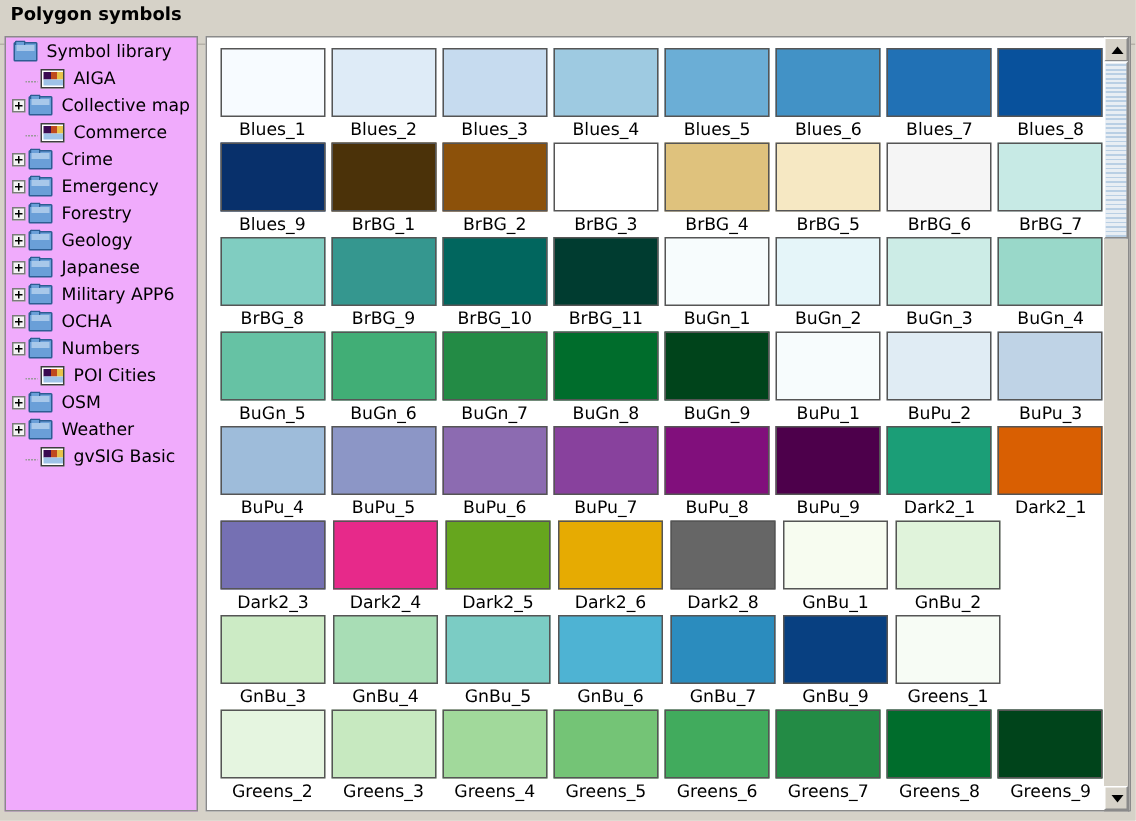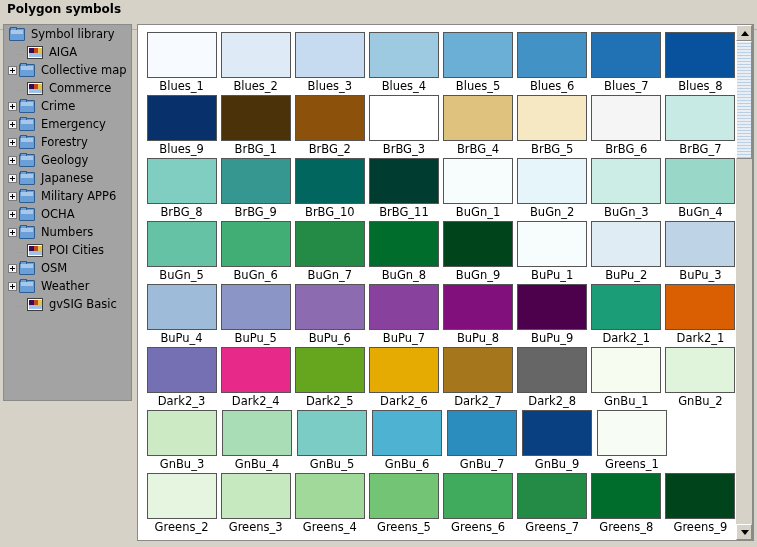--- a/index.html
+++ b/index.html
@@ -43,22 +43,22 @@
     height: 1px;
     background: #b5b1a8;
   }
 
   
   .tree-panel {
     position: absolute;
     left: 3px;
     top: 24px;
     width: 129px;
-    height: 377px;
-    background: #a3a3a3;
+    height: 517px;
+    background: #f0abfc;
     border: 1px solid #8a8a8a;
     box-sizing: border-box;
     overflow: hidden;
   }
   .tree-row {
     position: relative;
     height: 18px;
     line-height: 18px;
     white-space: nowrap;
     font-size: 11.5px;
@@ -557,24 +557,20 @@
           </div>
           <div class="sym-cell">
             <div class="swatch" style="background: rgb(102, 166, 30);"></div>
             <div class="sym-label">Dark2_5</div>
           </div>
           <div class="sym-cell">
             <div class="swatch" style="background: rgb(230, 171, 2);"></div>
             <div class="sym-label">Dark2_6</div>
           </div>
           <div class="sym-cell">
-            <div class="swatch" style="background: rgb(166, 118, 29);"></div>
-            <div class="sym-label">Dark2_7</div>
-          </div>
-          <div class="sym-cell">
             <div class="swatch" style="background: rgb(102, 102, 102);"></div>
             <div class="sym-label">Dark2_8</div>
           </div>
           <div class="sym-cell">
             <div class="swatch" style="background: rgb(247, 252, 240);"></div>
             <div class="sym-label">GnBu_1</div>
           </div>
           <div class="sym-cell">
             <div class="swatch" style="background: rgb(224, 243, 219);"></div>
             <div class="sym-label">GnBu_2</div>

